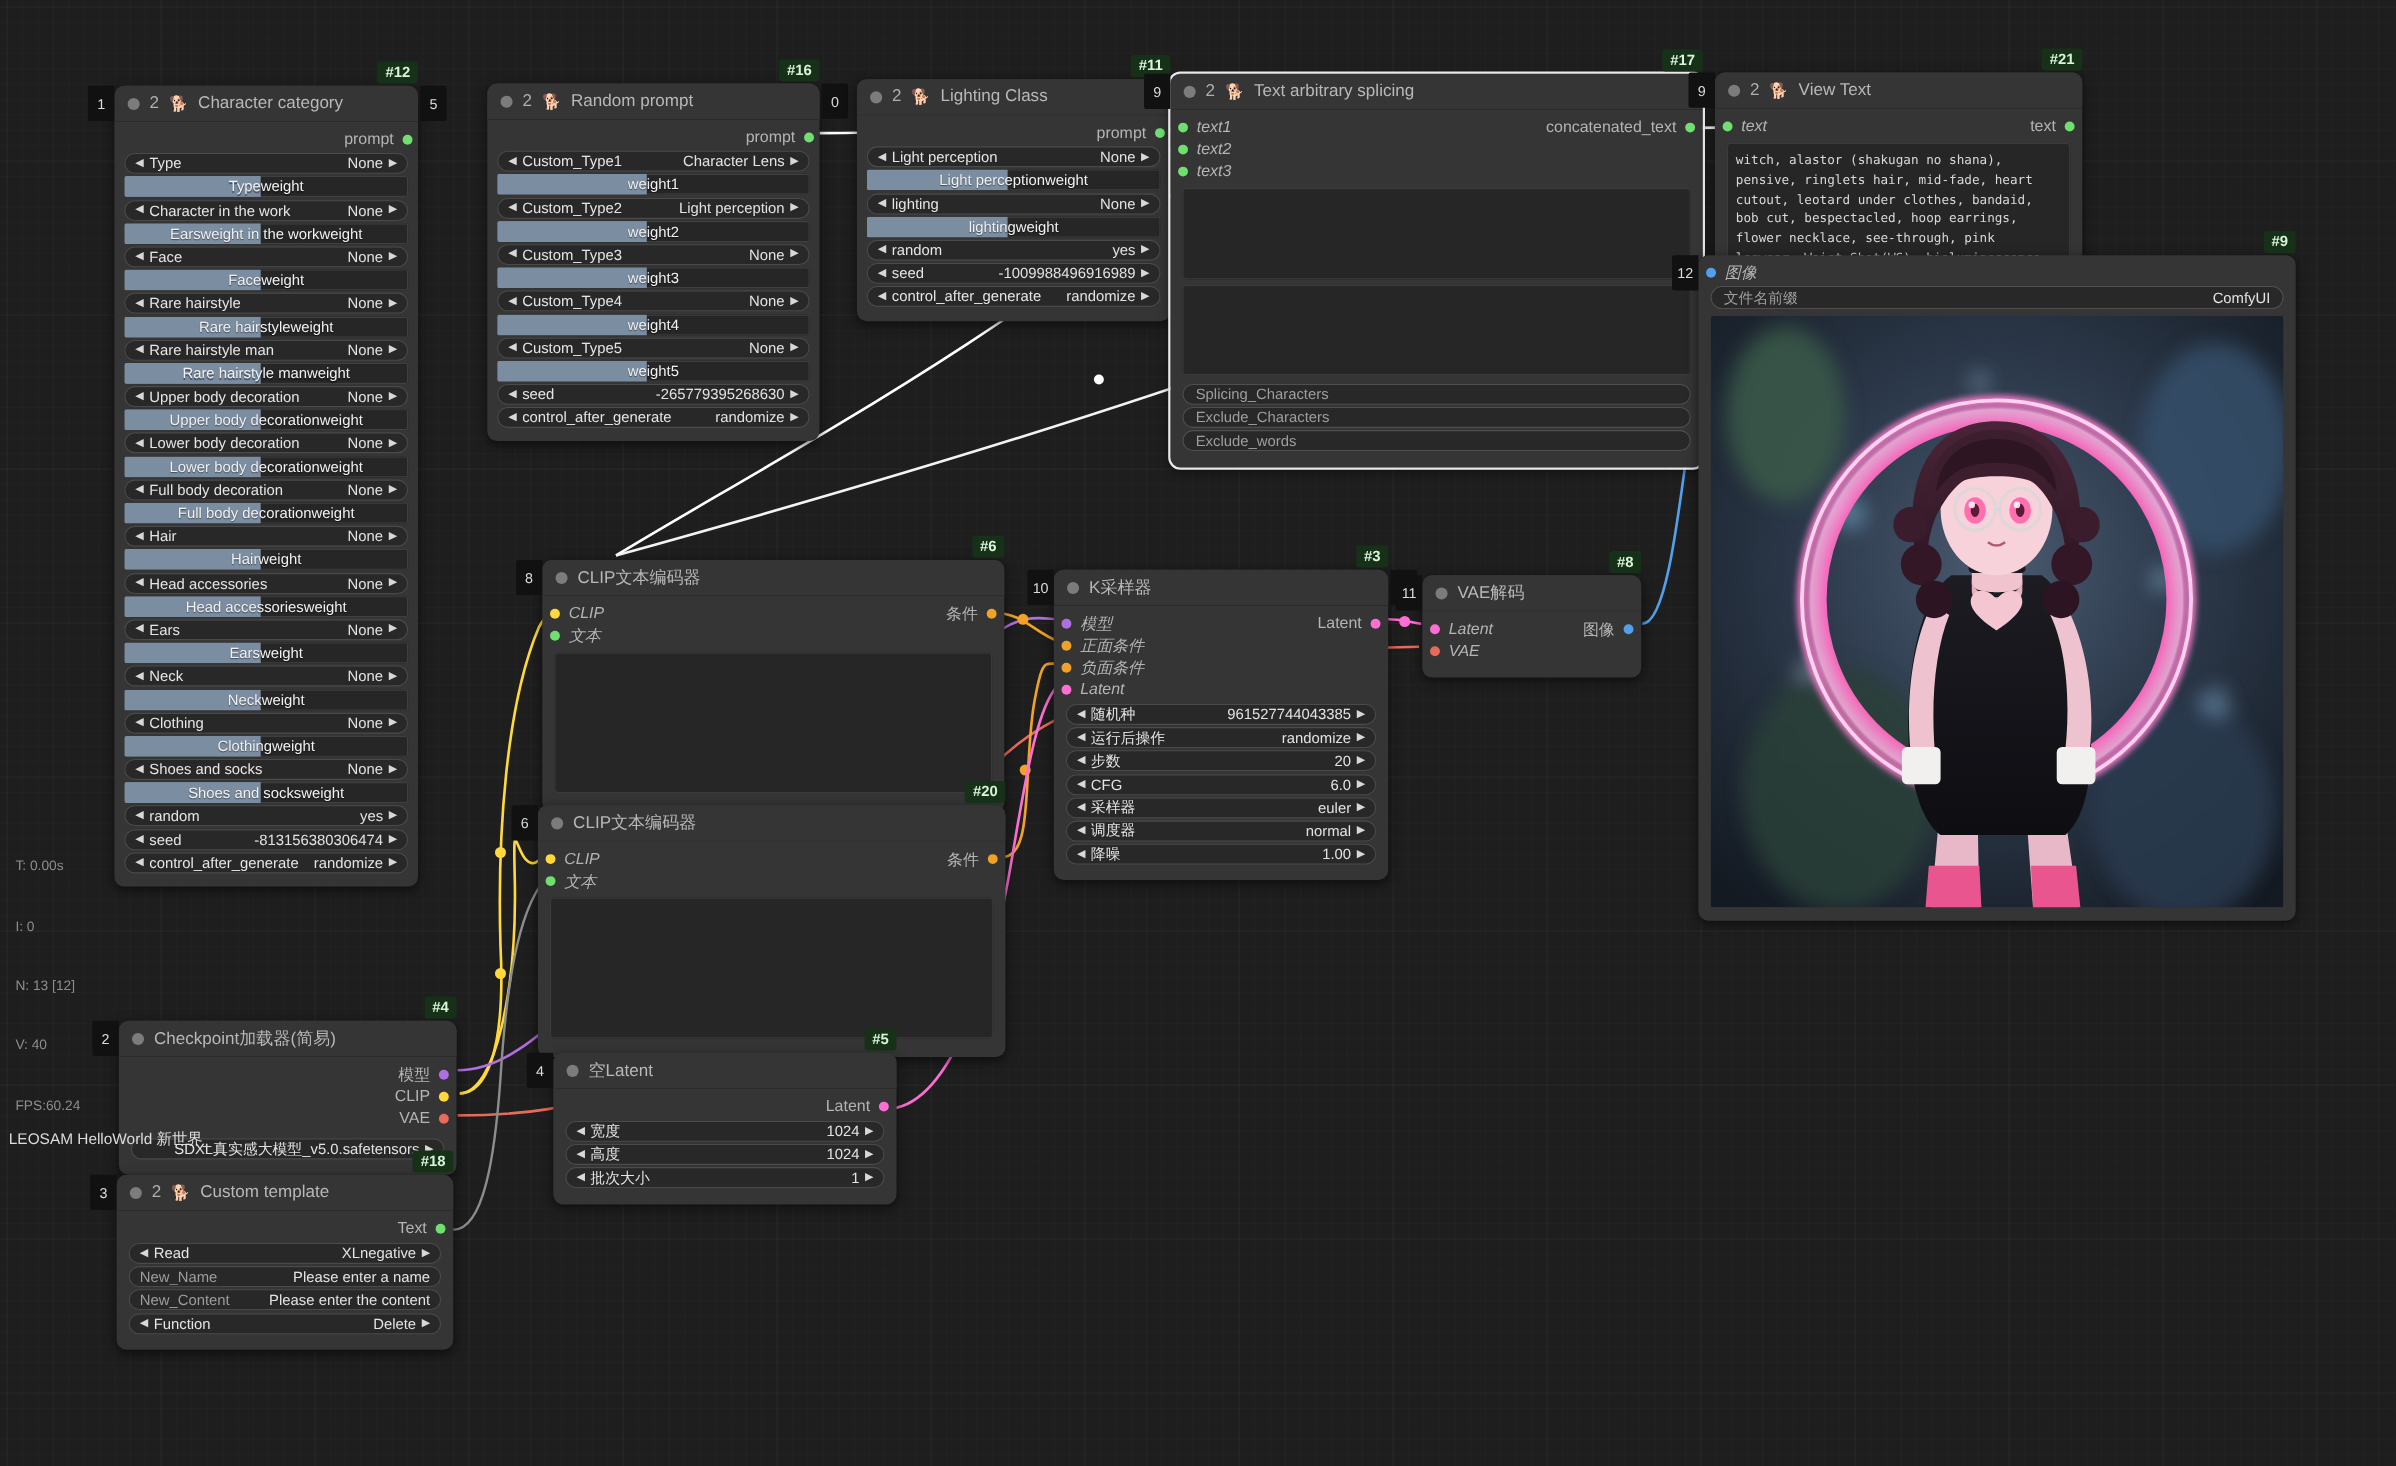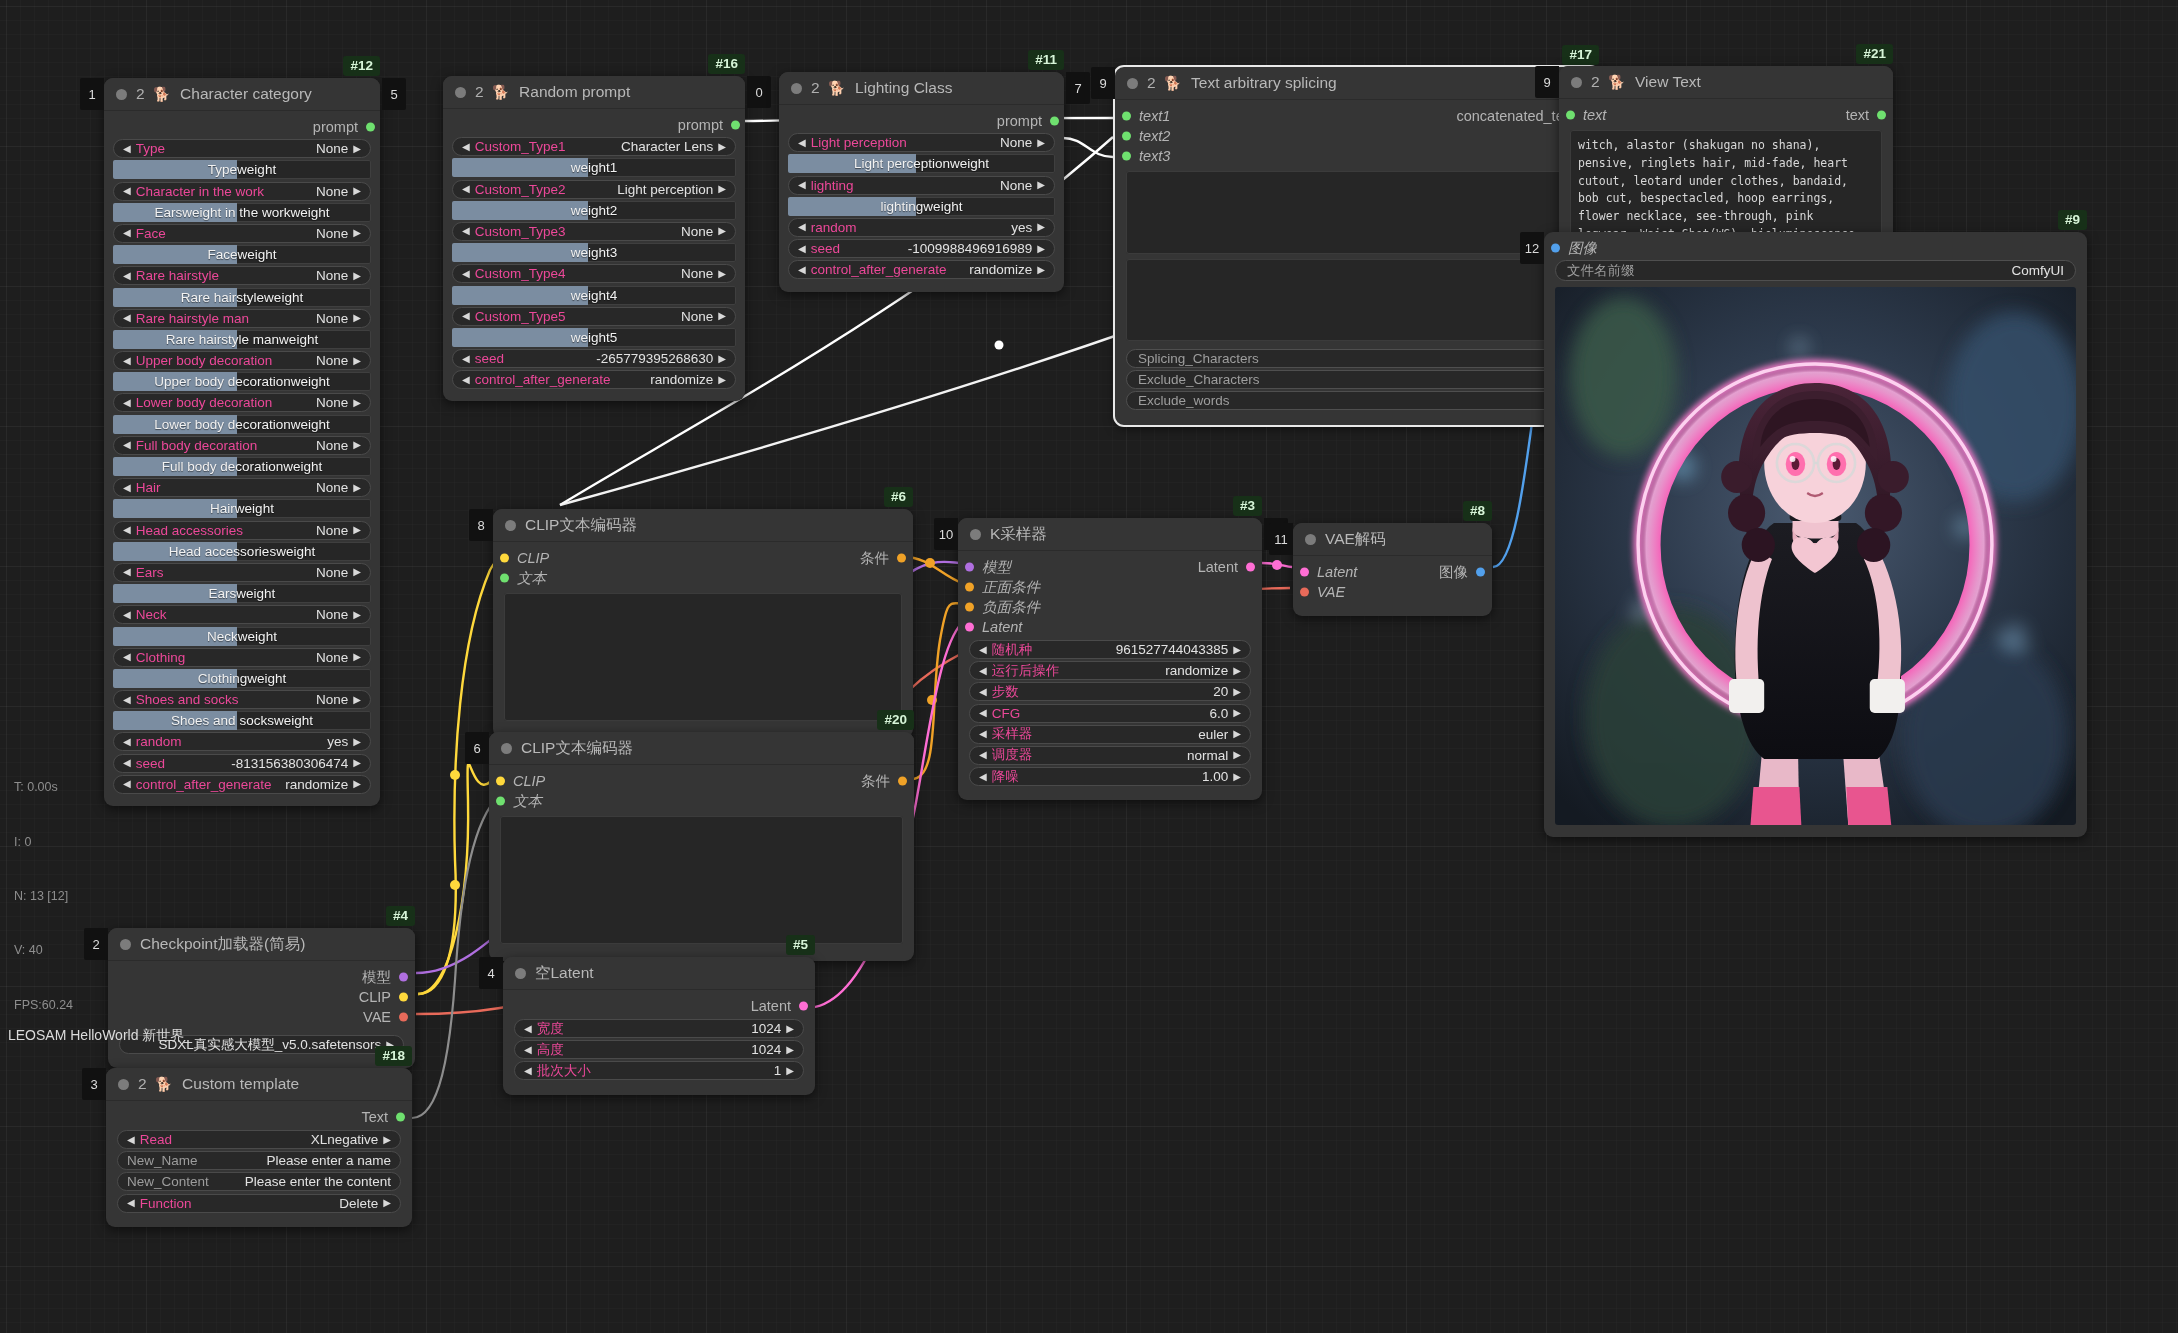--- a/index.html
+++ b/index.html
@@ -81,21 +81,21 @@
   .w {
     height: 19px; margin: 2.2px 0;
     background:#282828; border:1px solid #4a4a4a;
     border-radius: 11px;
     display:flex; align-items:center; position:relative;
     font-size: 13.5px; color:#cfcfcf;
     padding: 0 9px;
   }
   .w .arl, .w .arr { color:#d8d8d8; font-size:10px; line-height:1; }
   .w .arl { margin-right:5px; } .w .arr { margin-left:5px; }
-  .w .wname { flex:1 1 auto; color:#ec4899; white-space:nowrap; overflow:hidden; }
+  .w .wname { flex:1 1 auto; color:#e5e5e5; white-space:nowrap; overflow:hidden; }
   .w .wval { color:#e2e2e2; white-space:nowrap; }
   .w.txt { justify-content:flex-start; }
   .w.txt .wval { flex:1 1 auto; text-align:right; }
   .w.plain { justify-content:flex-start; }
   .w.plain .wname { color:#9d9d9d; }
 
   
   .wslider {
     height: 19px; margin: 2.2px 0;
     background:#262626; border-radius:2px; position:relative;
@@ -484,21 +484,21 @@
         <div class="w">
           <span class="arl">◀</span>
           <span class="wname">control_after_generate</span>
           <span class="wval">randomize</span>
           <span class="arr">▶</span>
         </div>
       </div>
   </div>
 </div>
 
-<div class="node sel" style="left:1115px; top:67px; width:484px;">
+<div class="node sel" style="left:1064px; top:67px; width:484px;">
   <div class="idbadge">#17</div>
   <div class="ordbox">9</div>
   <div class="node-title">
     <span class="dot-collapse"></span>
     <span class="t-num">2</span>
     <span class="t-emoji">🐕</span>
     <span>Text arbitrary splicing</span>
   </div>
   <div class="node-body" style="padding:6px 11px 12px 11px;">
     <div style="position:relative; height:20px;">

